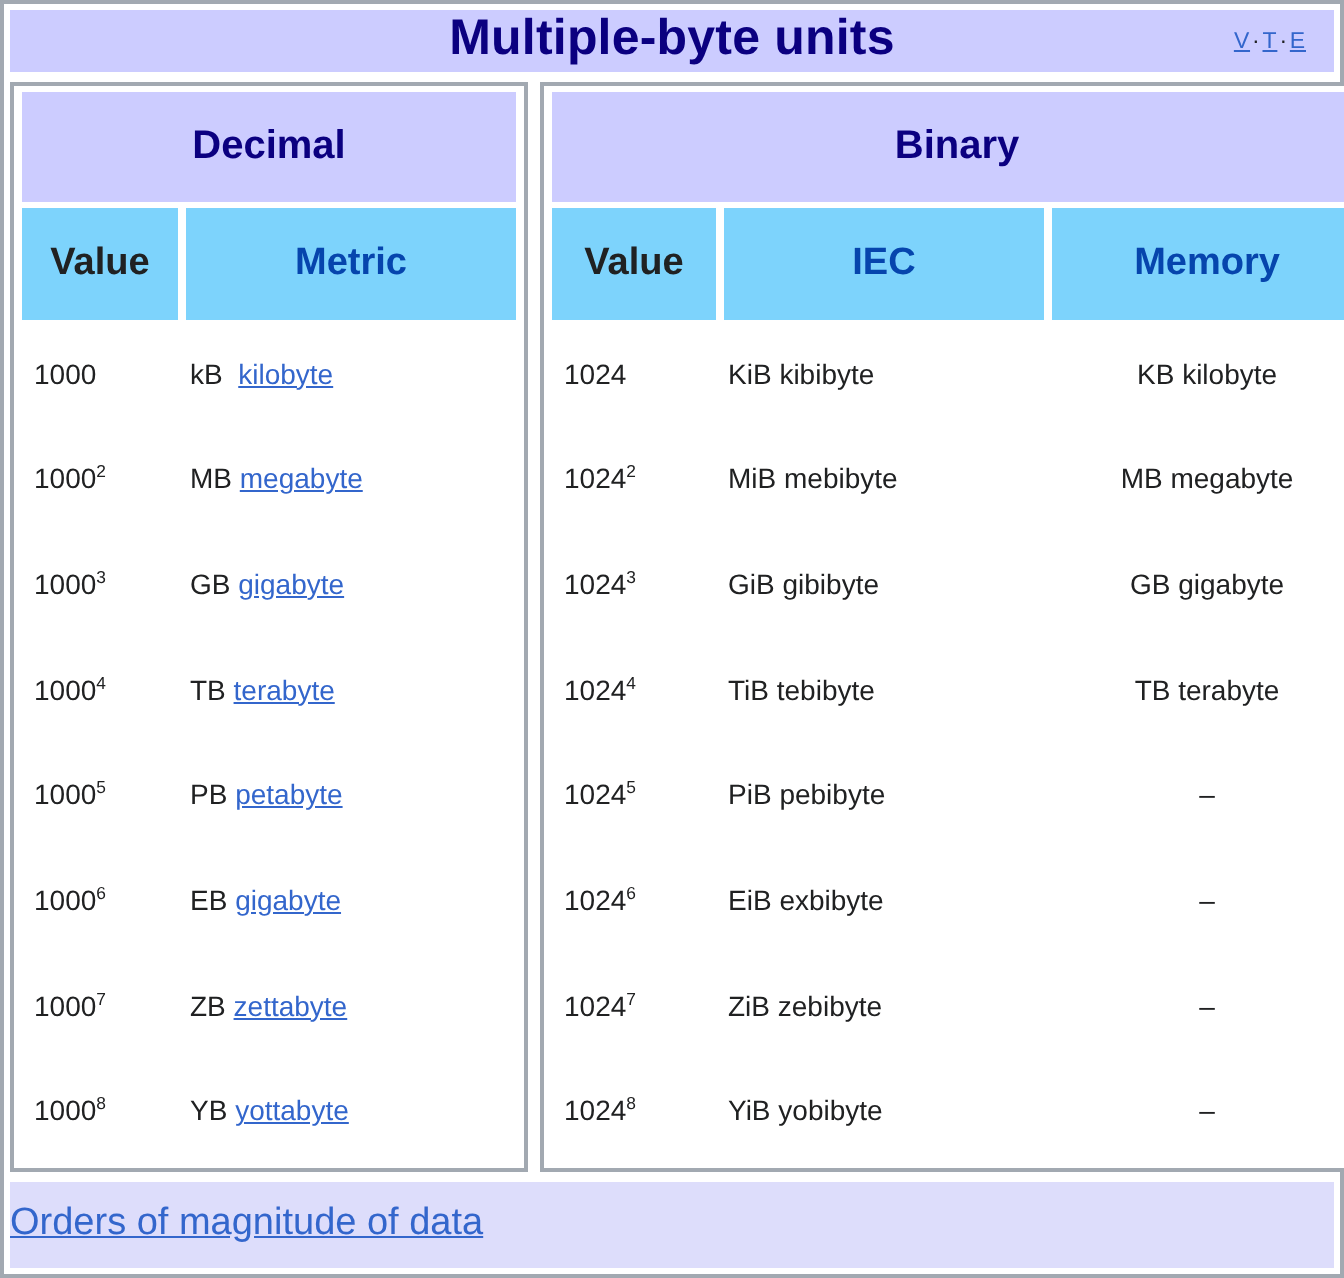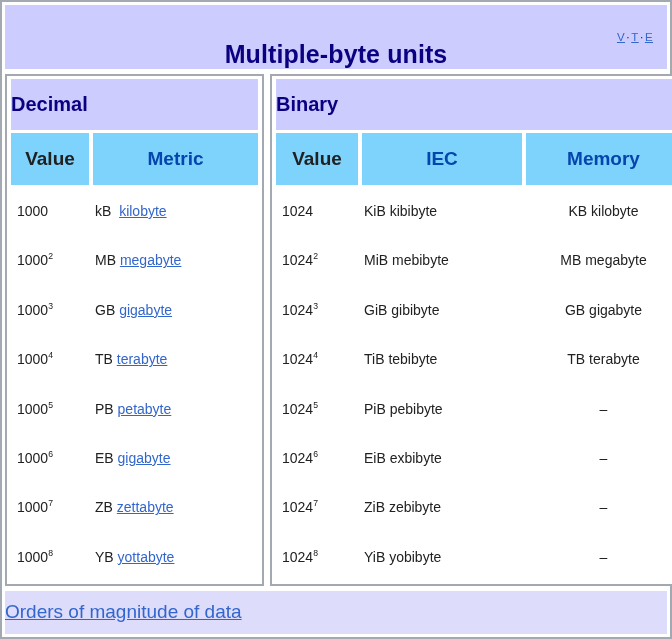--- a/index.html
+++ b/index.html
@@ -16,24 +16,24 @@
     border: 2px solid #a2a9b1;
     background: #ffffff;
     padding: 3px;
     display: flex;
     flex-direction: column;
   }
 
   
   .navbox-title {
     background: #ccccff;
-    height: 64px;
+    height: 31px;
     position: relative;
     display: flex;
-    align-items: flex-end;
+    align-items: flex-start;
     justify-content: center;
     flex: 0 0 auto;
   }
   .navbox-title-text {
     font-size: 25px;
     font-weight: bold;
     color: #0b0080;
     letter-spacing: 0.1px;
   }
   .navbox-vte {
@@ -66,20 +66,21 @@
     table-layout: fixed;
   }
   .subtable.decimal { width: 251px; }
   .subtable.binary  { flex: 1 1 auto; width: 405px; }
 
   .sec-header {
     background: #ccccff;
     color: #0b0080;
     font-size: 20px;
     font-weight: bold;
+    text-align: center;
     padding: 8px 0 9px 0;
     line-height: 1;
   }
 
   .col-header {
     background: #7dd3fc;
     font-size: 19px;
     font-weight: bold;
     text-align: center;
     padding: 9px 0 10px 0;

